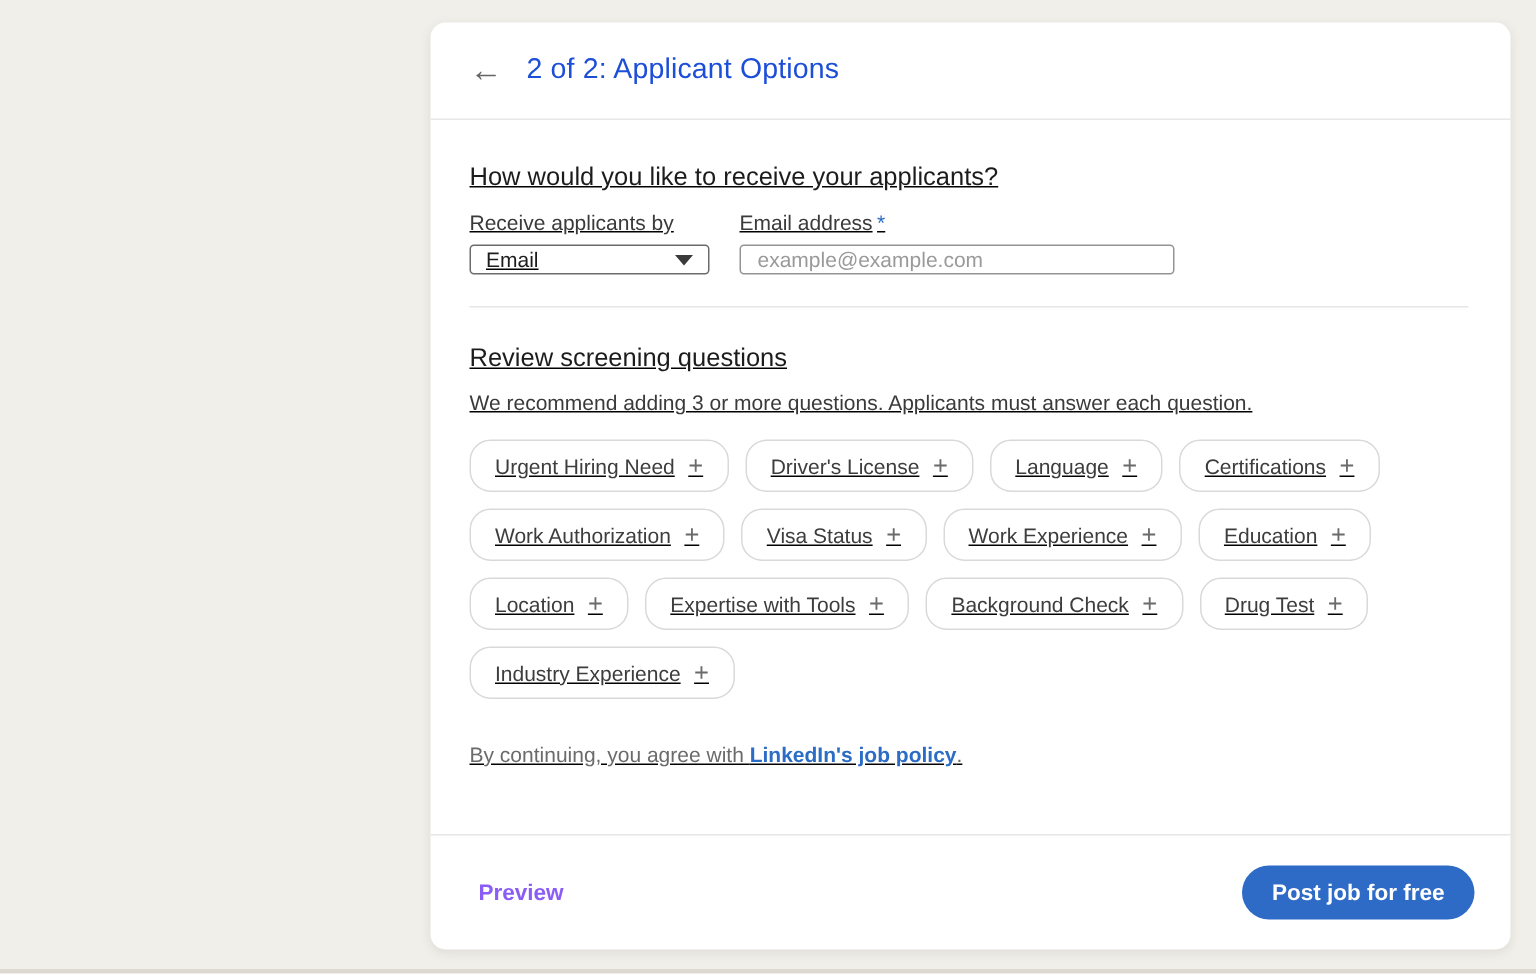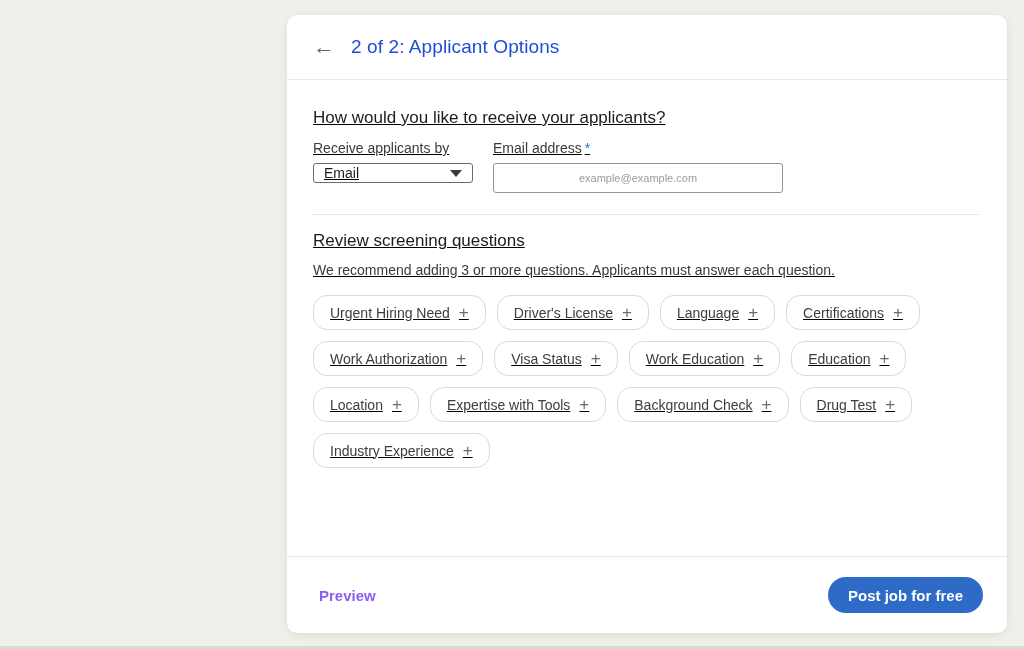--- a/index.html
+++ b/index.html
@@ -62,34 +62,33 @@
     font-size: 14px; color: #1c1c1c;
     cursor: pointer;
   }
   .caret-down {
     width: 0; height: 0;
     border-left: 6px solid transparent;
     border-right: 6px solid transparent;
     border-top: 7px solid #3a3a3a;
   }
   .text-input {
-    width: 290px; height: 30px;
+    width: 290px; height: 20px;
     border: 1px solid #949494; border-radius: 3px;
     padding: 0 11px;
-    font-size: 11px; color: #1c1c1c;
+    font-size: 14px; color: #1c1c1c;
     font-family: "Liberation Sans", sans-serif;
     background: #fff;
-    text-align: center;
   }
   .text-input::placeholder { color: #9a9a9a; }
   .divider {
     height: 1px; background: #e6e6e6; border: none;
     margin-top: 21px;
   }
-  .screening-heading { margin-top: 16px; }
+  .screening-heading { margin-top: 24px; }
   .screening-subtext {
     margin-top: 11px;
     font-size: 14px; color: #3a3a3a;
   }
   .chips {
     margin-top: 17px;
     display: flex; flex-wrap: wrap;
     gap: 11px 11px;
     max-width: 640px;
   }
@@ -194,21 +193,21 @@
     <span>Work Authorization</span>
     <span class="plus-icon">+</span>
   </button>
 
   <button class="chip">
     <span>Visa Status</span>
     <span class="plus-icon">+</span>
   </button>
 
   <button class="chip">
-    <span>Work Education</span>
+    <span>Work Experience</span>
     <span class="plus-icon">+</span>
   </button>
 
   <button class="chip">
     <span>Education</span>
     <span class="plus-icon">+</span>
   </button>
 
   <button class="chip">
     <span>Location</span>
@@ -229,20 +228,21 @@
     <span>Drug Test</span>
     <span class="plus-icon">+</span>
   </button>
 
   <button class="chip">
     <span>Industry Experience</span>
     <span class="plus-icon">+</span>
   </button>
 </div>
 
+    <p class="policy-text"><span>By continuing, you agree with </span><a class="policy-link">LinkedIn's job policy</a><span>.</span></p>
 
   </div>
 
   <div class="card-footer">
     <a class="preview-link">Preview</a>
     <button class="post-job-button">Post job for free</button>
   </div>
 
 </div>
 

